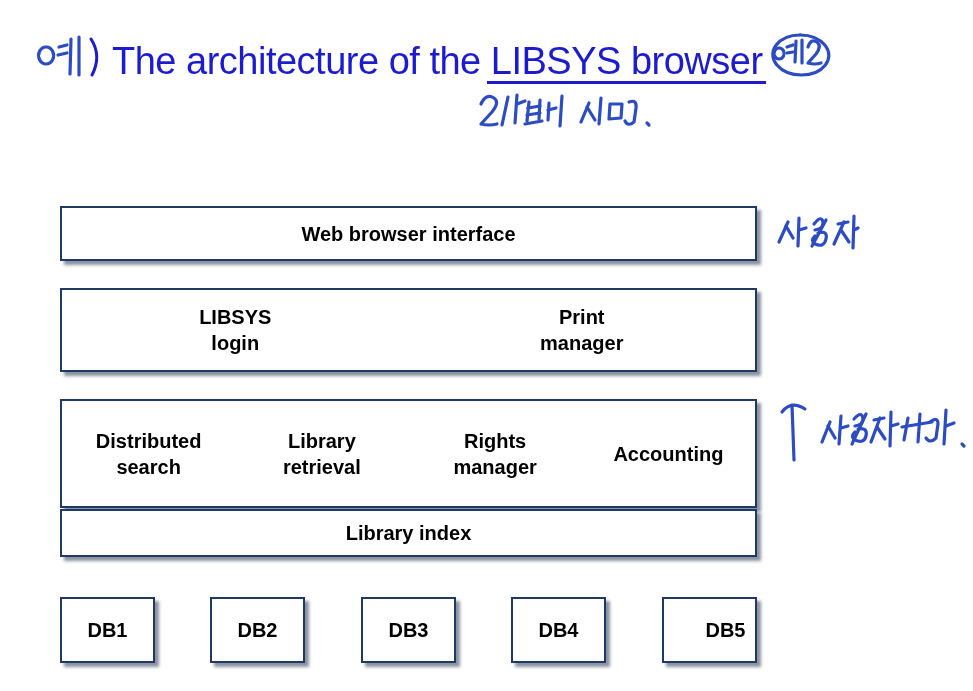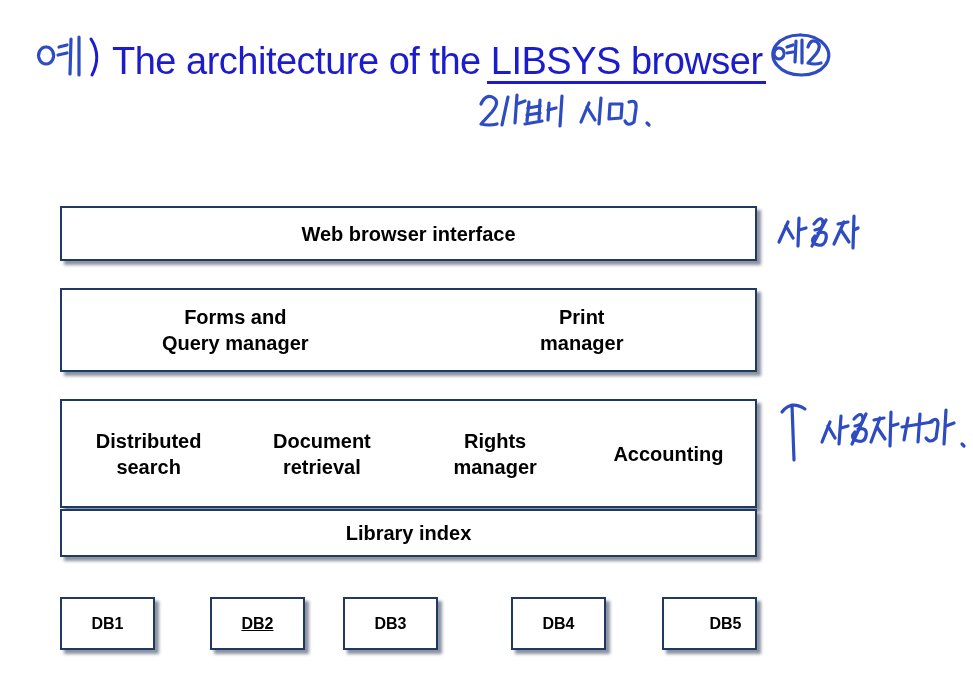--- a/index.html
+++ b/index.html
@@ -45,27 +45,27 @@
   }
   .layer-1{top:206px;height:55px;align-items:center;}
   .layer-2{top:288px;height:84px;}
   .layer-3{top:399px;height:109px;}
   .layer-4{top:509px;height:48px;}
   .cell{
     flex:1;text-align:center;white-space:pre-line;
     font-size:20px;font-weight:700;line-height:1.3;color:var(--box_text);
   }
   .db{
-    position:absolute;top:597px;width:95px;height:53px;background:#fff;
+    position:absolute;top:597px;width:95px;height:66px;background:#fff;
     border:2px solid var(--border_navy);
     box-shadow:4px 4px 3px var(--shadow_gray);
     display:flex;align-items:center;justify-content:center;
-    font-size:16px;font-weight:700;color:var(--box_text);
+    font-size:20px;font-weight:700;color:var(--box_text);
   }
-  .db-1{left:60px;}.db-2{left:210px;text-decoration:underline;}.db-3{left:343px;text-align:center;}
+  .db-1{left:60px;}.db-2{left:210px;}.db-3{left:361px;text-align:center;}
   .db-4{left:511px;}.db-5{left:662px;padding-left:32px;}
 </style>
 </head>
 <body>
 
 <div class="stage">
 
   <svg class="hw hw-prefix" width="74" height="50" viewBox="0 0 74 50" aria-label="예)">
     <path d="M12,13 a7.5,8.5 0 1 0 .2,0"></path>
     <path d="M25,13 l8,-2"></path>
@@ -108,30 +108,30 @@
     <path d="M133,13 l-1,15 l12,-1 l1,-14 l-12,0"></path>
     <path d="M152,11 q8,-3 7,6 l-2,14 q-6,5 -9,-1"></path>
     <path d="M170,32 l2,2"></path>
   </svg>
 
   <div class="layer layer-1">
     <div class="cell">Web browser interface</div>
   </div>
 
   <div class="layer layer-2">
-    <div class="cell">Forms and
-Query manager</div>
+    <div class="cell">LIBSYS
+login</div>
     <div class="cell">Print
 manager</div>
   </div>
 
   <div class="layer layer-3">
     <div class="cell">Distributed
 search</div>
-    <div class="cell">Document
+    <div class="cell">Library
 retrieval</div>
     <div class="cell">Rights
 manager</div>
     <div class="cell">Accounting</div>
   </div>
 
   <div class="layer layer-4">
     <div class="cell">Library index</div>
   </div>
 

